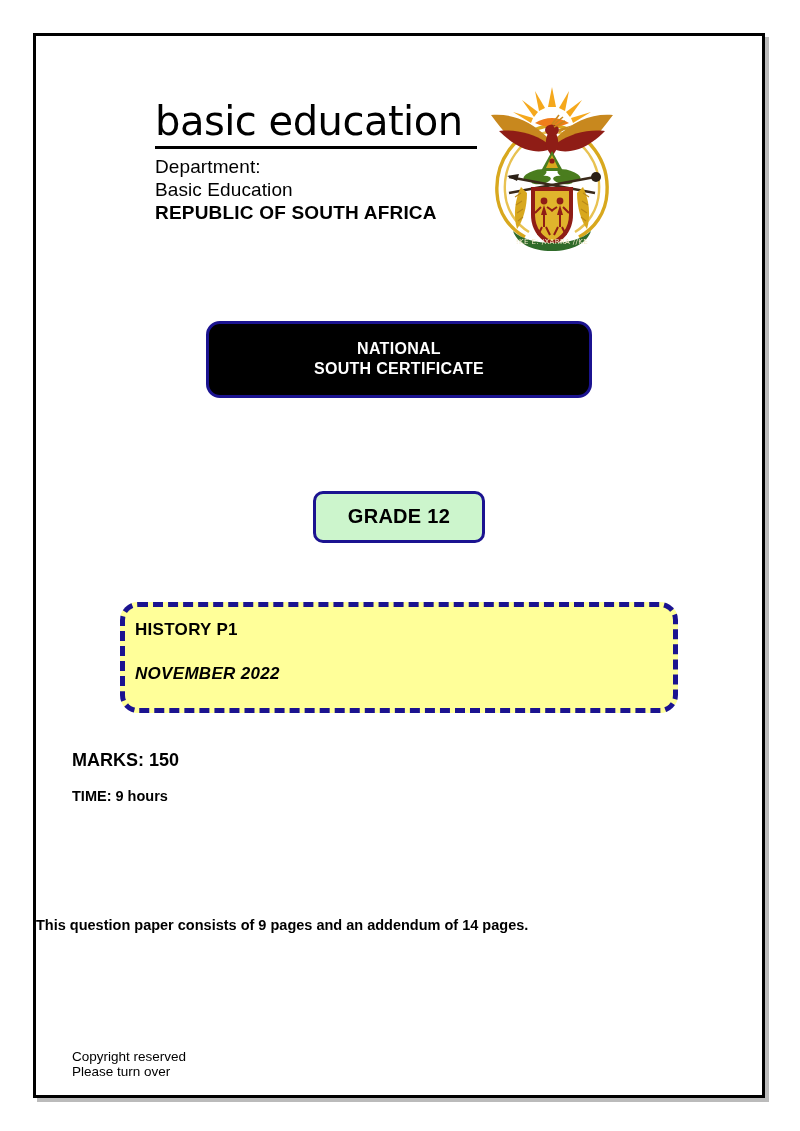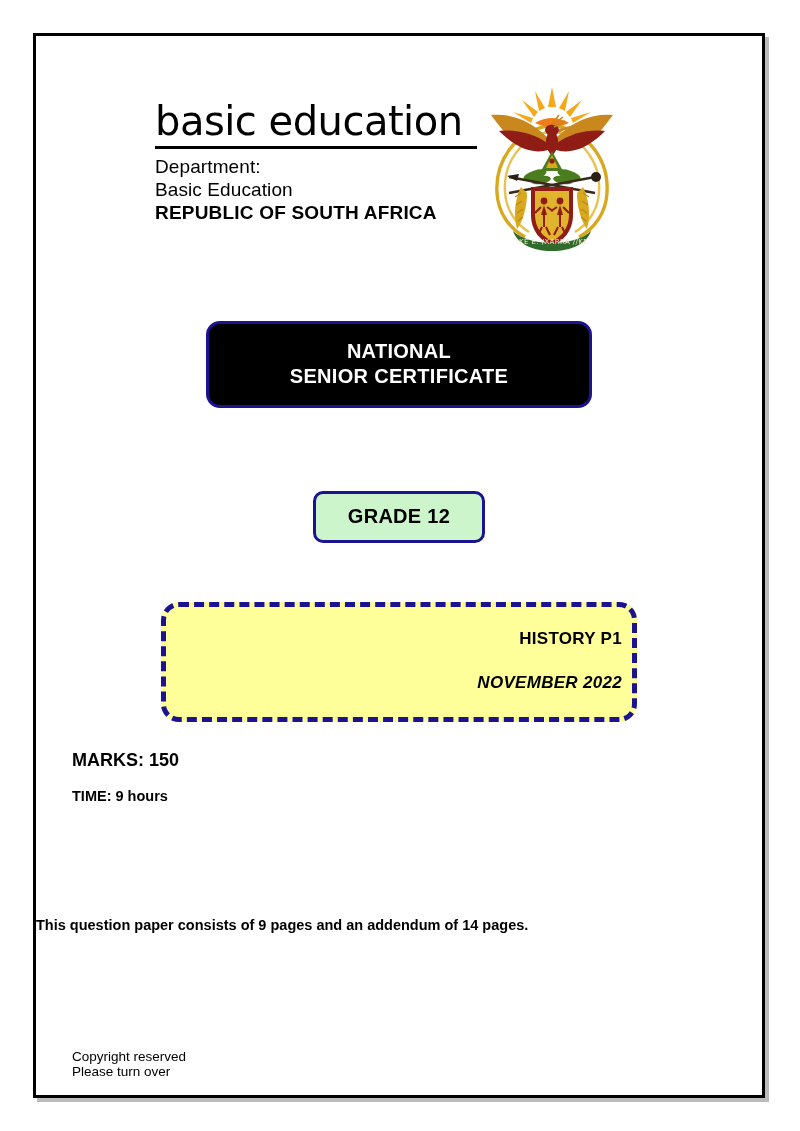--- a/index.html
+++ b/index.html
@@ -97,21 +97,21 @@
     background: #000000;
     border: 3px solid #1b1390;
     border-radius: 14px;
     padding: 15px 10px 17px;
     box-sizing: border-box;
     text-align: center;
   }
   #nsc-box .line {
     color: #ffffff;
     font-weight: bold;
-    font-size: 20px;
+    font-size: 16px;
     line-height: 1.23;
     letter-spacing: 0.3px;
   }
 
   #grade-box {
     top: 455px;
   }
   #grade-box .box {
     width: 172px;
     background: #ccf5cc;
@@ -125,27 +125,27 @@
     color: #000000;
     font-weight: bold;
     font-size: 20px;
     letter-spacing: 0.3px;
   }
 
   #subject-box {
     top: 566px;
   }
   #subject-box .box {
-    width: 476px;
+    width: 558px;
     background: #ffff99;
     border: 5px dashed #1b1390;
     border-radius: 18px;
-    padding: 22px 10px 24px;
-    box-sizing: border-box;
-    text-align: right;
+    padding: 13px 10px 24px;
+    box-sizing: border-box;
+    text-align: left;
   }
   #subject-box .line {
     color: #000000;
     font-weight: bold;
     font-size: 17px;
     letter-spacing: 0.3px;
   }
   #subject-box .line.second {
     margin-top: 24px;
     font-style: italic;
@@ -284,21 +284,21 @@
 
           <path d="M36 150 C52 166 98 166 114 150 C110 162 96 170 75 170 C54 170 40 162 36 150 Z" fill="#2f6b2a"></path>
           <text x="75" y="163" text-anchor="middle" font-family="DejaVu Sans, sans-serif" font-size="7" fill="#f3e9c8" letter-spacing="0.4">!KE E: /XARRA //KE</text>
         </svg>
       </div>
     </div>
 
     <div id="nsc-box" class="center-row">
       <div class="box">
         <div class="line">NATIONAL</div>
-        <div class="line">SENIOR CERTIFICATE</div>
+        <div class="line">SOUTH CERTIFICATE</div>
       </div>
     </div>
 
     <div id="grade-box" class="center-row">
       <div class="box">
         <div class="line">GRADE 12</div>
       </div>
     </div>
 
     <div id="subject-box" class="center-row">

